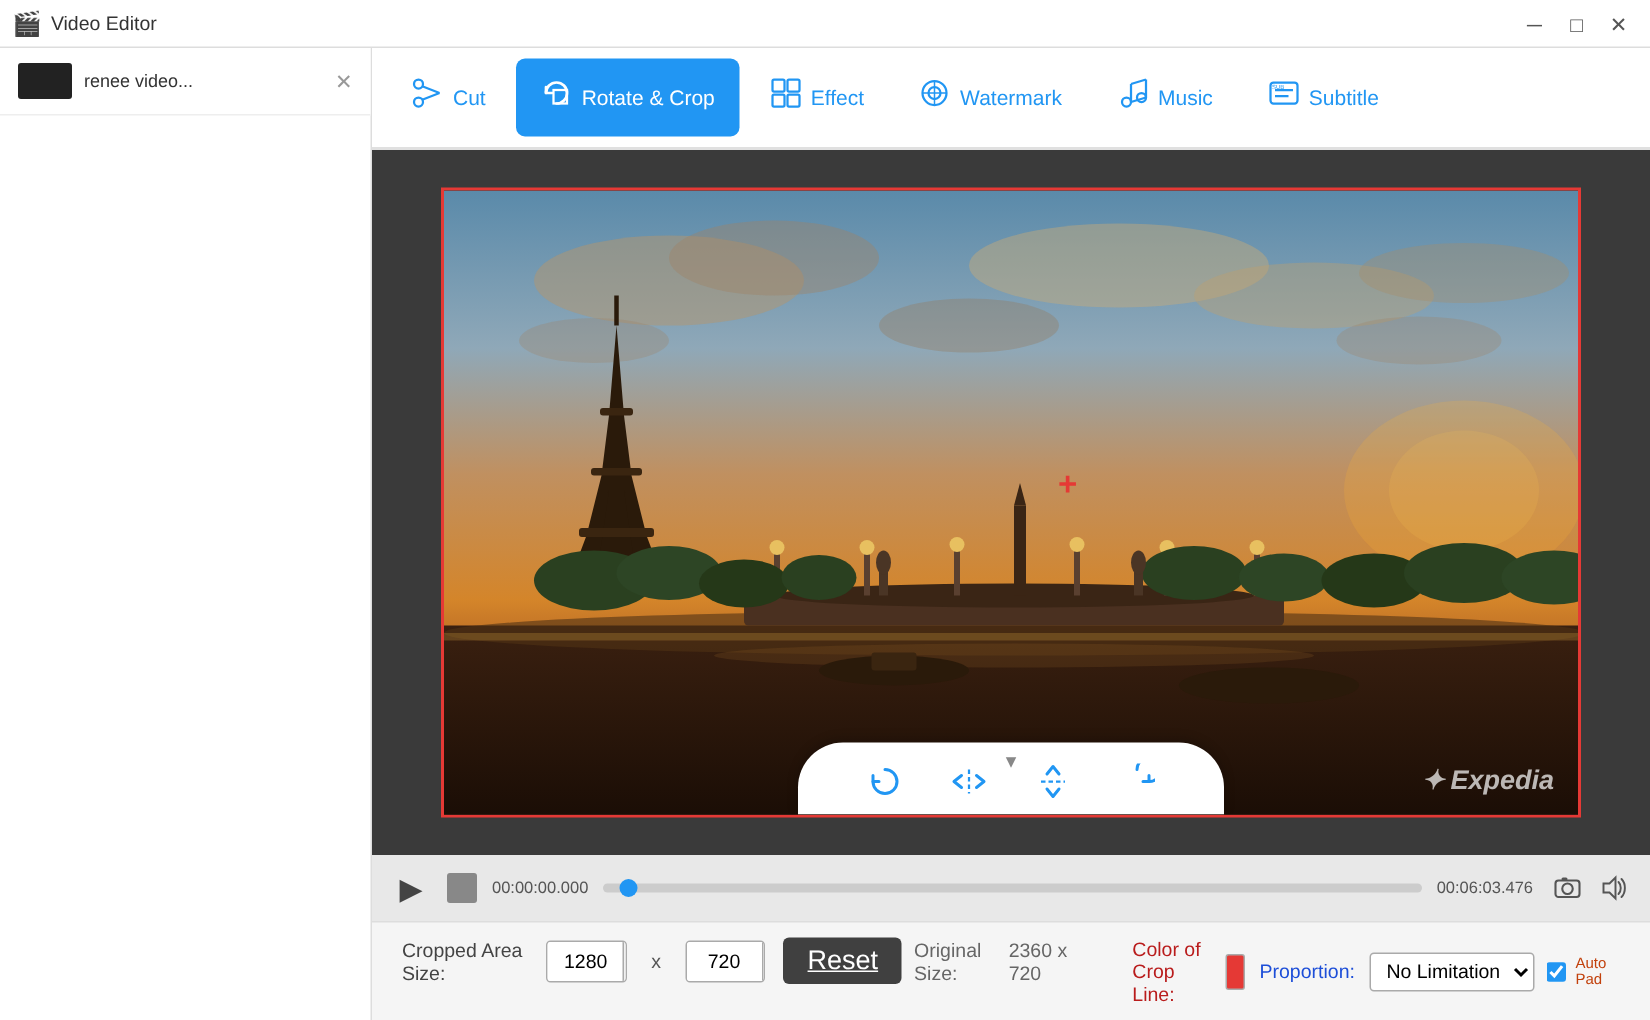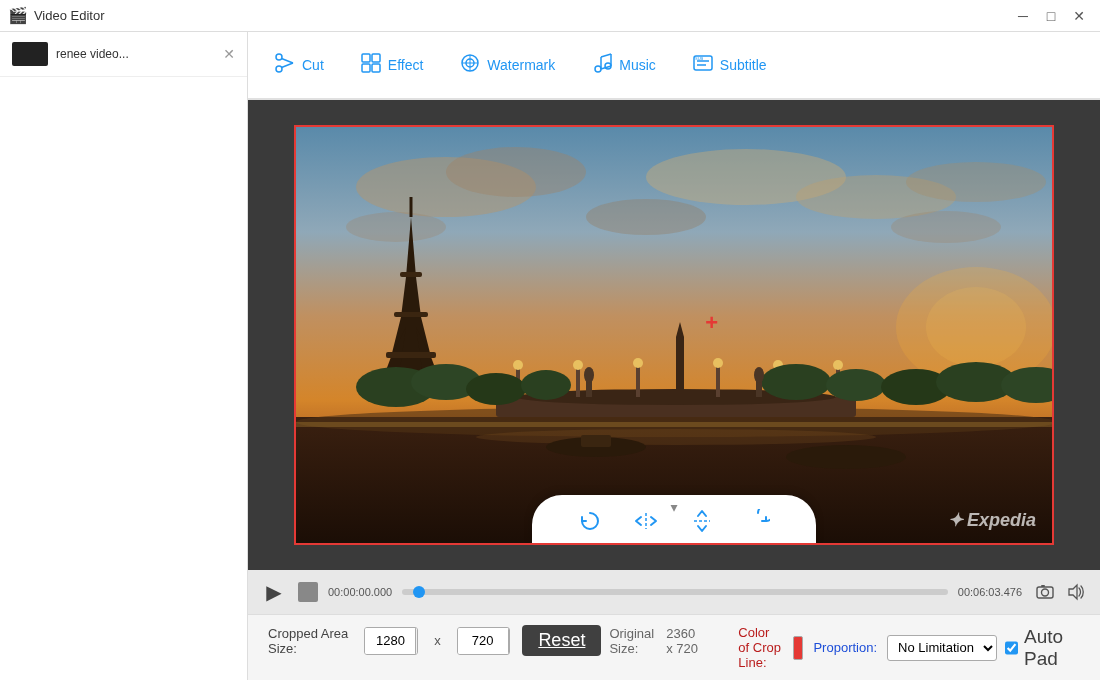--- a/index.html
+++ b/index.html
@@ -275,21 +275,21 @@
       border: 1px solid #aaa;
       border-radius: 3px;
       font-size: 13px;
       padding: 0 6px;
       background: #fff;
       cursor: pointer;
     }
 
     .autopad-row { display: flex; align-items: center; gap: 6px; }
     .autopad-cb { width: 14px; height: 14px; cursor: pointer; accent-color: #2196F3; }
-    .autopad-label { font-size: 19px; color: #404040; }
+    .autopad-label { font-size: 10px; color: #c2410c; }
 
     .orig-size { font-size: 13px; color: #666; }
 
     
     .settings-two-col {
       display: flex;
       align-items: flex-start;
       gap: 40px;
     }
     .settings-left, .settings-right { display: flex; flex-direction: row; gap: 8px; }
@@ -328,20 +328,30 @@
           <svg width="22" height="22" viewBox="0 0 22 22" fill="none">
             <circle cx="5" cy="17" r="3" stroke="#2196F3" stroke-width="1.5"></circle>
             <circle cx="5" cy="5" r="3" stroke="#2196F3" stroke-width="1.5"></circle>
             <line x1="7.5" y1="6.5" x2="19" y2="11" stroke="#2196F3" stroke-width="1.5"></line>
             <line x1="7.5" y1="15.5" x2="19" y2="11" stroke="#2196F3" stroke-width="1.5"></line>
           </svg>
         </span>
         <span>Cut</span>
       </button>
 
+      <button class="tool-tab active">
+        <span class="tab-icon">
+          <svg width="22" height="22" viewBox="0 0 22 22" fill="none">
+            <path d="M4 11 A7 7 0 1 1 11 18" stroke="#fff" stroke-width="1.8" fill="none" stroke-linecap="round"></path>
+            <polyline points="4,7 4,11 8,11" stroke="#fff" stroke-width="1.8" fill="none" stroke-linecap="round" stroke-linejoin="round"></polyline>
+            <rect x="9" y="9" width="9" height="9" stroke="#fff" stroke-width="1.5" fill="none"></rect>
+          </svg>
+        </span>
+        <span>Rotate &amp; Crop</span>
+      </button>
 
       <button class="tool-tab">
         <span class="tab-icon">
           <svg width="22" height="22" viewBox="0 0 22 22" fill="none">
             <rect x="2" y="2" width="8" height="8" rx="1" stroke="#2196F3" stroke-width="1.5" fill="none"></rect>
             <rect x="12" y="2" width="8" height="8" rx="1" stroke="#2196F3" stroke-width="1.5" fill="none"></rect>
             <rect x="2" y="12" width="8" height="8" rx="1" stroke="#2196F3" stroke-width="1.5" fill="none"></rect>
             <rect x="12" y="12" width="8" height="8" rx="1" stroke="#2196F3" stroke-width="1.5" fill="none"></rect>
           </svg>
         </span>

